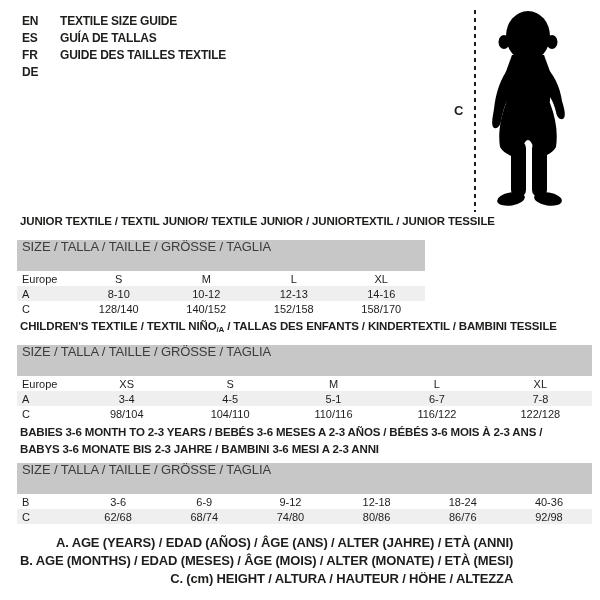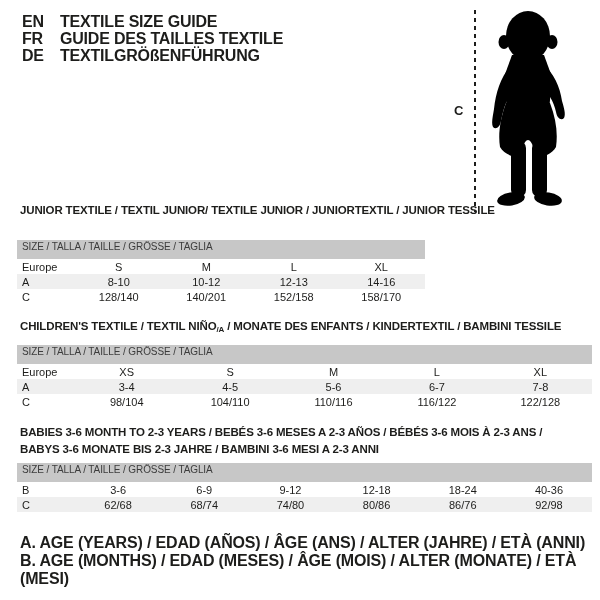--- a/index.html
+++ b/index.html
@@ -4,65 +4,68 @@
 <style>
   html,body{margin:0;padding:0;}
   body{
     width:600px;height:600px;background:#ffffff;
     font-family:"Liberation Sans",sans-serif;color:#1d1d1b;
     position:relative;overflow:hidden;
     -webkit-font-smoothing:antialiased;
   }
   
   .langs{position:absolute;left:22px;top:13px;}
-  .lang-row{display:flex;line-height:17px;font-weight:700;font-size:16px;letter-spacing:-0.2px;}
+  .lang-row{display:flex;line-height:17px;font-weight:700;font-size:12px;letter-spacing:-0.2px;}
   .lang-code{width:38px;flex:0 0 38px;}
   
   .measure-line{
     position:absolute;left:474px;top:10px;width:2px;height:202px;
     background-image:repeating-linear-gradient(to bottom,#1d1d1b 0 3.5px,transparent 3.5px 8px);
   }
   .measure-label{position:absolute;left:454px;top:103px;font-weight:700;font-size:13px;}
   .baby-svg{position:absolute;left:482px;top:9px;}
   
   .sec-title{
     position:absolute;left:20px;margin:0;
     font-weight:700;font-size:11.5px;letter-spacing:-0.15px;line-height:13px;
   }
   .sub{font-size:8px;vertical-align:-2px;}
   
   .tbl{position:absolute;left:17px;font-size:11px;}
   .tbl-bar{
-    height:19px;line-height:13px;background:#c7c7c7;color:#3c3c3c;
-    font-size:10px;padding-left:5px;letter-spacing:-0.1px;
+    height:31px;line-height:13px;background:#c7c7c7;color:#3c3c3c;
+    font-size:13px;padding-left:5px;letter-spacing:-0.1px;
   }
   .tbl-row{display:flex;height:15px;align-items:center;}
   .tbl-row.alt{background:#efefef;}
   .rl{width:58px;flex:0 0 58px;padding-left:5px;box-sizing:border-box;}
   .c{flex:1;text-align:center;}
   
-  .footnotes{position:absolute;left:20px;top:534px;font-weight:700;font-size:16px;line-height:18px;letter-spacing:-0.15px;}
+  .footnotes{position:absolute;left:20px;top:534px;font-weight:700;font-size:13px;line-height:18px;letter-spacing:-0.15px;text-align:right;}
 </style>
 </head>
 <body>
 
 <div class="page">
 
   <section class="langs">
     <div class="lang-row">
       <span class="lang-code">EN</span>
       <span class="lang-text">TEXTILE SIZE GUIDE</span>
     </div>
     <div class="lang-row">
+      <span class="lang-code">ES</span>
+      <span class="lang-text">GUÍA DE TALLAS</span>
+    </div>
+    <div class="lang-row">
       <span class="lang-code">FR</span>
       <span class="lang-text">GUIDE DES TAILLES TEXTILE</span>
     </div>
     <div class="lang-row">
       <span class="lang-code">DE</span>
-      <span class="lang-text">TEXTILGRÖßENFÜHRUNG</span>
     </div>
   </section>
 
   <div class="measure-line"></div>
   <div class="measure-label">C</div>
   <svg class="baby-svg" width="92" height="200" viewBox="0 0 92 200" aria-hidden="true">
     <g fill="#000000">
       <ellipse cx="46" cy="27" rx="22" ry="25"></ellipse>
       <ellipse cx="22" cy="33" rx="5.5" ry="7"></ellipse>
       <ellipse cx="70" cy="33" rx="5.5" ry="7"></ellipse>
@@ -70,62 +73,62 @@
       <path d="M32 54 C20 64 14 82 12 100 C11 107 9 114 11 118 C14 121 18 118 19 112 C21 100 26 86 34 76 Z"></path>
       <path d="M60 54 C72 64 78 78 80 92 C82 99 84 105 82 109 C79 112 75 109 74 103 C72 93 66 83 58 74 Z"></path>
       <path d="M24 94 C18 110 16 126 18 138 C22 145 30 148 38 148 L40 140 C42 134 44 131 46 131 C48 131 50 134 52 140 L54 148 C62 148 70 145 74 138 C76 124 74 110 68 94 Z"></path>
       <rect x="29" y="132" width="15" height="56" rx="7"></rect>
       <rect x="50" y="132" width="15" height="56" rx="7"></rect>
       <ellipse cx="29" cy="190" rx="14" ry="6.5" transform="rotate(-9 29 190)"></ellipse>
       <ellipse cx="66" cy="190" rx="14" ry="6.5" transform="rotate(9 66 190)"></ellipse>
     </g>
   </svg>
 
-  <h2 class="sec-title" style="top:204px;">JUNIOR TEXTILE / TEXTIL JUNIOR/ TEXTILE JUNIOR / JUNIORTEXTIL / JUNIOR TESSILE</h2>
+  <h2 class="sec-title" style="top:215px;">JUNIOR TEXTILE / TEXTIL JUNIOR/ TEXTILE JUNIOR / JUNIORTEXTIL / JUNIOR TESSILE</h2>
   <div class="tbl" style="top:240px;width:408px;">
     <div class="tbl-bar">SIZE / TALLA / TAILLE / GRÖSSE / TAGLIA</div>
     <div class="tbl-row">
       <span class="rl">Europe</span>
       <span class="c">S</span>
       <span class="c">M</span>
       <span class="c">L</span>
       <span class="c">XL</span>
     </div>
     <div class="tbl-row alt">
       <span class="rl">A</span>
       <span class="c">8-10</span>
       <span class="c">10-12</span>
       <span class="c">12-13</span>
       <span class="c">14-16</span>
     </div>
     <div class="tbl-row">
       <span class="rl">C</span>
       <span class="c">128/140</span>
-      <span class="c">140/201</span>
+      <span class="c">140/152</span>
       <span class="c">152/158</span>
       <span class="c">158/170</span>
     </div>
   </div>
 
-  <h2 class="sec-title" style="top:320px;"><span>CHILDREN'S TEXTILE / TEXTIL NIÑO</span><span class="sub">/A</span><span> / MONATE DES ENFANTS / KINDERTEXTIL / BAMBINI TESSILE</span></h2>
+  <h2 class="sec-title" style="top:320px;"><span>CHILDREN'S TEXTILE / TEXTIL NIÑO</span><span class="sub">/A</span><span> / TALLAS DES ENFANTS / KINDERTEXTIL / BAMBINI TESSILE</span></h2>
   <div class="tbl" style="top:345px;width:575px;">
     <div class="tbl-bar">SIZE / TALLA / TAILLE / GRÖSSE / TAGLIA</div>
     <div class="tbl-row">
       <span class="rl">Europe</span>
       <span class="c">XS</span>
       <span class="c">S</span>
       <span class="c">M</span>
       <span class="c">L</span>
       <span class="c">XL</span>
     </div>
     <div class="tbl-row alt">
       <span class="rl">A</span>
       <span class="c">3-4</span>
       <span class="c">4-5</span>
-      <span class="c">5-6</span>
+      <span class="c">5-1</span>
       <span class="c">6-7</span>
       <span class="c">7-8</span>
     </div>
     <div class="tbl-row">
       <span class="rl">C</span>
       <span class="c">98/104</span>
       <span class="c">104/110</span>
       <span class="c">110/116</span>
       <span class="c">116/122</span>
       <span class="c">122/128</span>
@@ -154,15 +157,16 @@
       <span class="c">74/80</span>
       <span class="c">80/86</span>
       <span class="c">86/76</span>
       <span class="c">92/98</span>
     </div>
   </div>
 
   <div class="footnotes">
     <div>A. AGE (YEARS) / EDAD (AÑOS) / ÂGE (ANS) / ALTER (JAHRE) / ETÀ (ANNI)</div>
     <div>B. AGE (MONTHS) / EDAD (MESES) / ÂGE (MOIS) / ALTER (MONATE) / ETÀ (MESI)</div>
+    <div>C. (cm) HEIGHT / ALTURA / HAUTEUR / HÖHE / ALTEZZA</div>
   </div>
 
 </div>
 
 </body></html>

